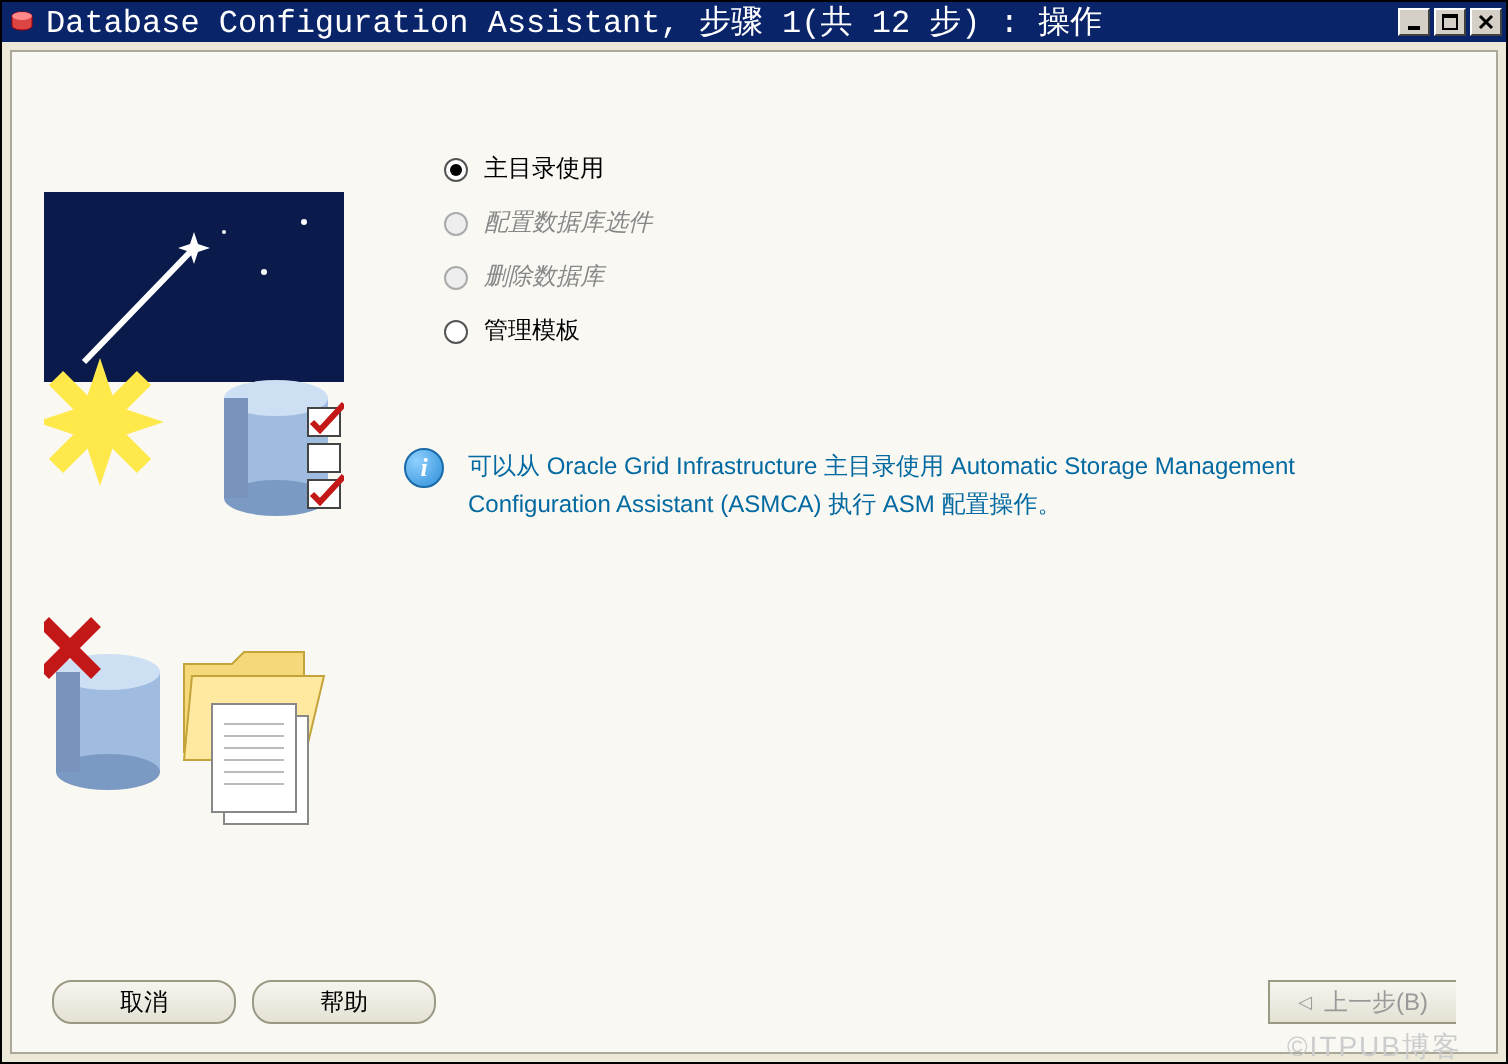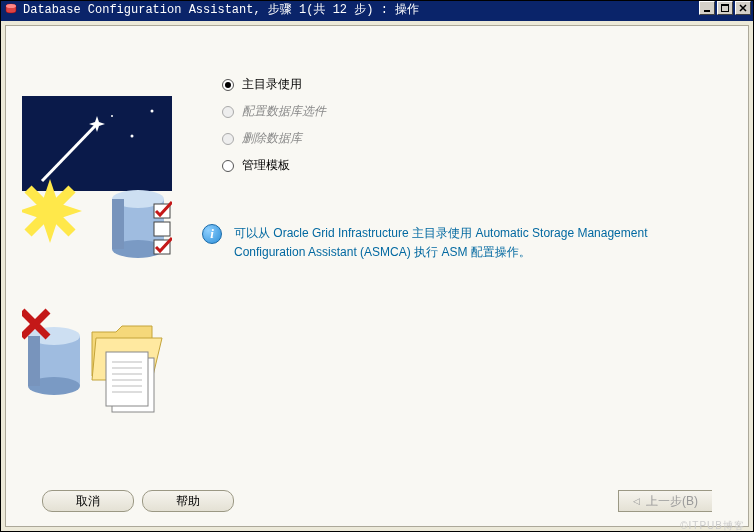--- a/index.html
+++ b/index.html
@@ -15,24 +15,24 @@
     border: 1px solid #000;
     display: flex;
     flex-direction: column;
     position: relative;
   }
   .titlebar {
     height: 20px;
     background: linear-gradient(to bottom, #0a246a, #0a246a);
     color: #fff;
     display: flex;
-    align-items: flex-start;
+    align-items: center;
     padding: 0 2px;
     font-family: "Fixedsys", "Courier New", monospace;
-    font-size: 12px;
+    font-size: 16px;
   }
   .titlebar-icon {
     width: 16px; height: 16px;
     display: inline-flex; align-items: center; justify-content: center;
     margin-right: 4px;
   }
   .titlebar-text { flex: 1; white-space: nowrap; overflow: hidden; }
   .titlebar-btns { display: flex; gap: 2px; }
   .titlebar-btn {
     width: 16px; height: 14px;
@@ -125,21 +125,21 @@
   .info-text {
     line-height: 1.6;
     color: #0369a1;
     padding-right: 10px;
   }
   .button-bar {
     position: absolute;
     bottom: 14px;
     left: 0; right: 0;
     display: flex;
-    padding: 0 36px;
+    padding: 0 20px;
     align-items: center;
   }
   .btn {
     height: 22px;
     min-width: 92px;
     padding: 0 14px;
     background: linear-gradient(to bottom, #f6f4ee, #e4e1d4);
     border: 1px solid #9b9884;
     border-radius: 10px;
     display: flex;
@@ -148,22 +148,22 @@
     gap: 6px;
     color: #000;
     font-size: 12px;
     margin-right: 8px;
   }
   .btn.disabled { color: #999; }
   .btn .chev { font-size: 9px; }
   .spacer { flex: 1; }
   .watermark {
     position: absolute;
-    right: 8px; bottom: -2px;
-    font-size: 10px;
+    right: 22px; bottom: -2px;
+    font-size: 14px;
     color: #ccc;
     letter-spacing: 1px;
   }
   .nav-group { display: flex; gap: 0; }
   .nav-group .btn { margin-right: 0; }
   .nav-group .btn:first-child { border-top-right-radius: 0; border-bottom-right-radius: 0; border-right: none; }
   .nav-group .btn:last-child { border-top-left-radius: 0; border-bottom-left-radius: 0; }
 </style>
 </head>
 <body>

